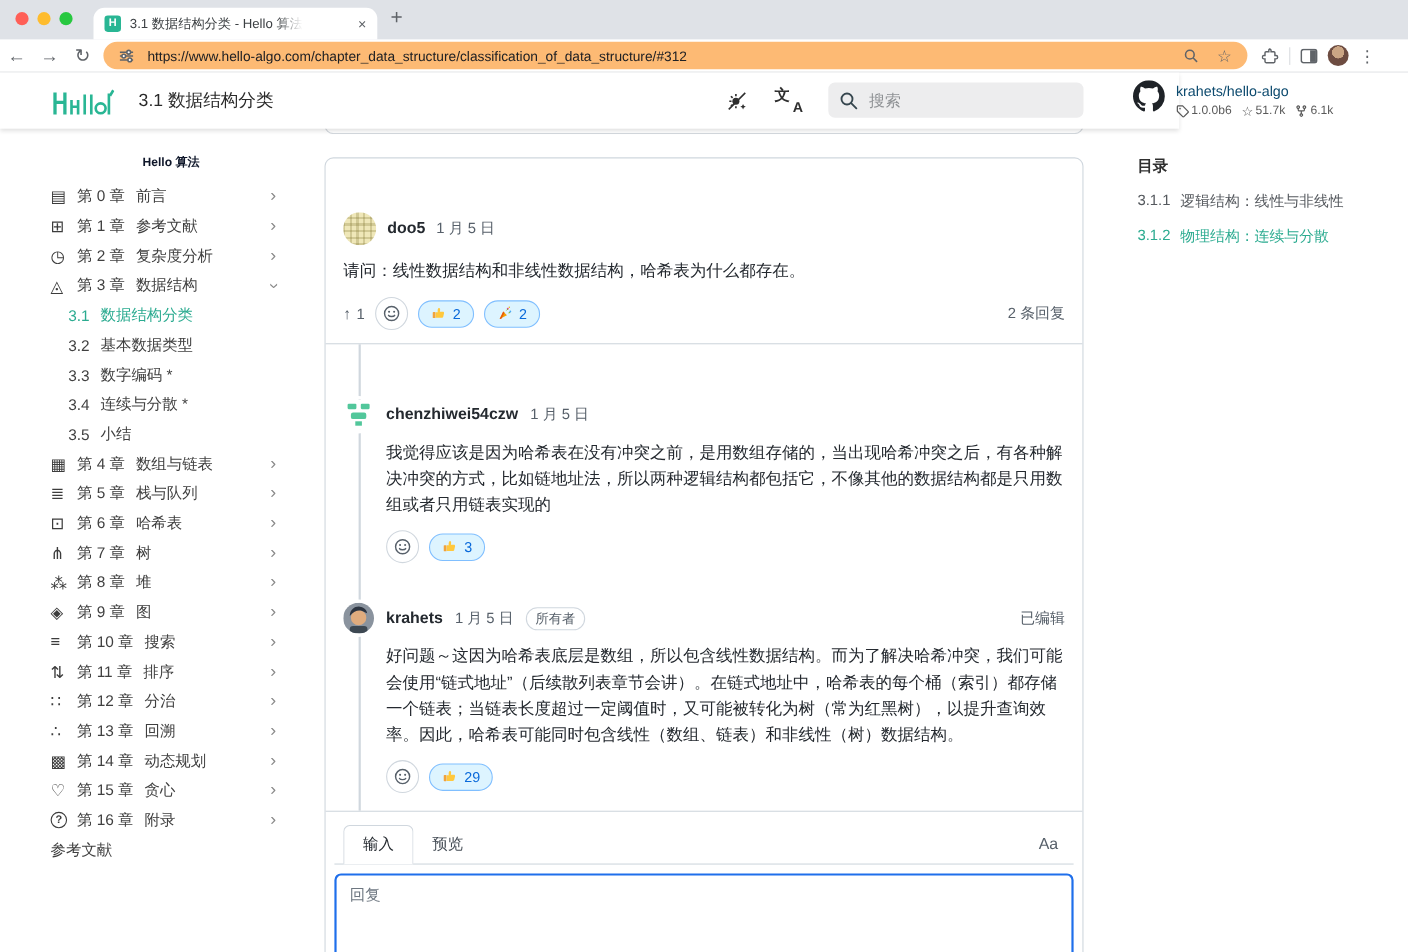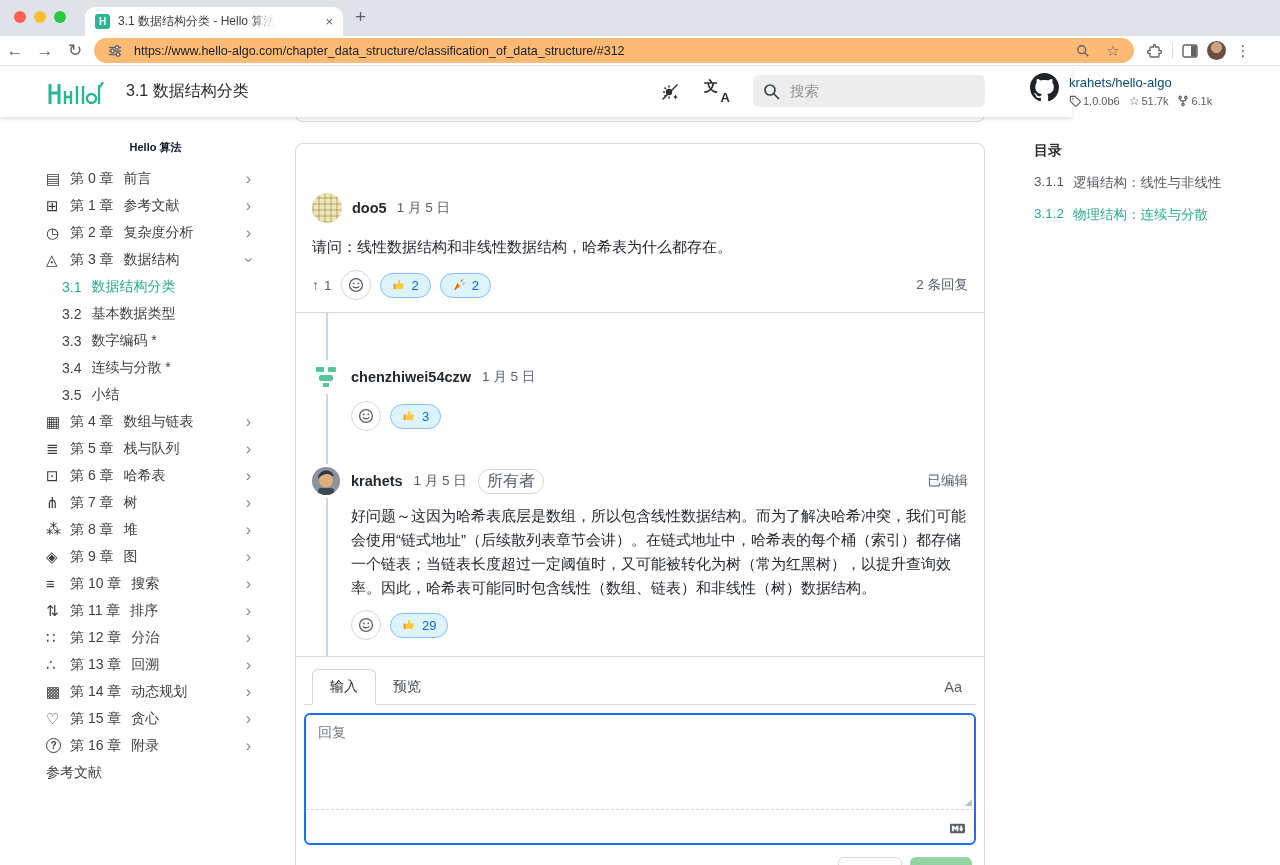--- a/index.html
+++ b/index.html
@@ -88,21 +88,21 @@
   .replies-count { margin-left:auto; color:#57606a; font-size:13.5px; }
   .sep { border-top:1px solid #d0d7de; }
 
   #replies { position:relative; padding:14px 16px 2px; }
   #replies::before { content:""; position:absolute; left:30px; top:0; bottom:0; width:2px; background:#d0d7de; }
   .reply { margin-bottom:14px; position:relative; }
   .reply .c-head { gap:11px; }
   .av-sm { width:28px; height:28px; box-shadow:0 0 0 3px #fff; position:relative; z-index:1; }
   .reply .c-body { margin-left:39px; margin-top:9px; line-height:1.6; }
   .reply .react-row { margin-left:39px; margin-top:10px; }
-  .owner-badge { border:1px solid #d0d7de; border-radius:12px; padding:1px 8px; font-size:16px; color:#57606a; }
+  .owner-badge { border:1px solid #d0d7de; border-radius:12px; padding:1px 8px; font-size:12px; color:#57606a; }
   .edited { margin-left:auto; color:#57606a; font-size:13.5px; }
 
   #replybox { border-top:1px solid #d0d7de; padding:8px 8px 12px; }
   .tabsrow { display:flex; align-items:flex-end; border-bottom:1px solid #d0d7de; padding:4px 8px 0; }
   .wtab { padding:8px 17px; font-size:14px; background:#fff; border:1px solid #d0d7de; border-bottom:1px solid #fff;
     border-radius:6px 6px 0 0; margin-bottom:-1px; }
   .ptab { padding:8px 17px; font-size:14px; color:#424a53; }
   .aa { margin-left:auto; align-self:center; color:#57606a; font-size:14.5px; padding-right:6px; }
   #editor { margin-top:8px; height:132px; border:2px solid #1f6feb; border-radius:6px; position:relative; background:#fff; }
   #editor .ph { position:absolute; left:12px; top:9px; color:#6e7781; font-size:14px; }
@@ -475,20 +475,21 @@
               <rect width="28" height="28" fill="#fff"></rect>
               <rect x="4" y="4" width="8" height="5" rx="1" fill="#52c79b"></rect>
               <rect x="16" y="4" width="8" height="5" rx="1" fill="#52c79b"></rect>
               <rect x="7" y="12" width="14" height="6" rx="2" fill="#52c79b"></rect>
               <rect x="11" y="20" width="6" height="4" fill="#52c79b"></rect>
             </svg>
         </span>
         <span class="author">chenzhiwei54czw</span>
         <span class="cdate">1 月 5 日</span>
       </div>
+      <div class="c-body">我觉得应该是因为哈希表在没有冲突之前，是用数组存储的，当出现哈希冲突之后，有各种解决冲突的方式，比如链地址法，所以两种逻辑结构都包括它，不像其他的数据结构都是只用数组或者只用链表实现的</div>
       <div class="react-row">
         <button class="smiley-btn">
           <svg width="16" height="16" viewBox="0 0 16 16">
               <g fill="none" stroke="#57606a" stroke-width="1.3">
                 <circle cx="8" cy="8" r="6.4"></circle>
                 <path d="M5.2 9.7c.7 1.4 4.9 1.4 5.6 0" stroke-linecap="round"></path>
               </g>
               <circle cx="5.7" cy="6.4" r=".95" fill="#57606a"></circle>
               <circle cx="10.3" cy="6.4" r=".95" fill="#57606a"></circle>
             </svg>

